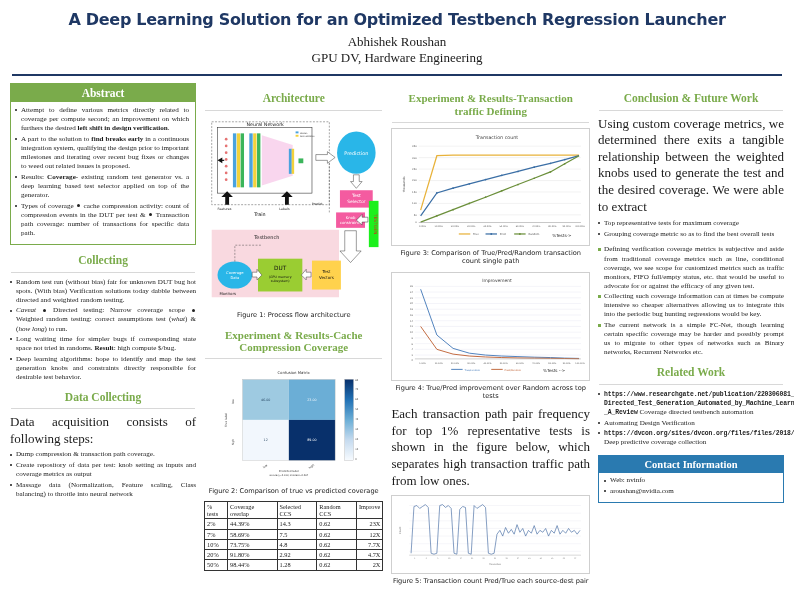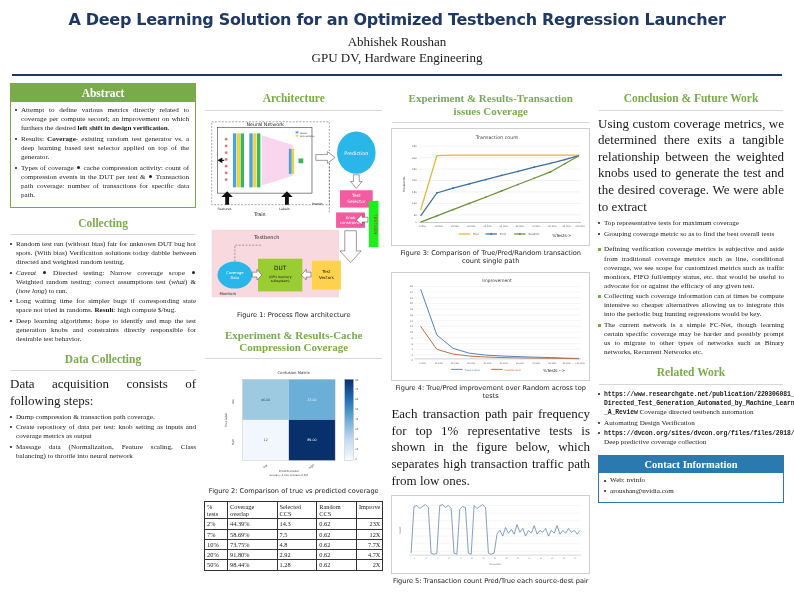--- a/index.html
+++ b/index.html
@@ -106,20 +106,21 @@
 
   <div class="cols">
 
     <div class="col col1">
 
       <div class="greenbox">
         <div class="bhead">Abstract</div>
         <div class="bbody">
           <ul class="bul">
             <li>Attempt to define various metrics directly related to coverage per compute second; an improvement on which furthers the desired <b>left shift in design verification</b>.</li>
+            <li>A part to the solution to <b>find breaks early</b> in a continuous integration system, qualifying the design prior to important milestones and iterating over recent bug fixes or changes to weed out related issues is proposed.</li>
             <li>Results: <b>Coverage</b>- existing random test generator vs. a deep learning based test selector applied on top of the generator.</li>
             <li>Types of coverage <span class="dotb"></span> cache compression activity: count of compression events in the DUT per test &amp; <span class="dotb"></span> Transaction path coverage: number of transactions for specific data path.</li>
           </ul>
         </div>
       </div>
 
       <div class="sechead">Collecting</div>
       <div class="sechead-rule"></div>
       <ul class="bul">
         <li>Random test run (without bias) fair for unknown DUT bug hot spots. (With bias) Verification solutions today dabble between directed and weighted random testing.</li>
@@ -335,21 +336,21 @@
           </tr>
         </tbody>
       </table>
 
     </div>
 
     <div class="col col3">
 
       <div class="sechead narrow">
         <span>Experiment &amp; Results-Transaction</span><br>
-        <span>issues Coverage</span>
+        <span>traffic Defining</span>
       </div>
       <div class="sechead-rule"></div>
 
       <div class="figbox">
         <svg width="100%" viewBox="0 0 206 118" xmlns="http://www.w3.org/2000/svg">
           <rect x="0" y="0" width="206" height="118" fill="#fff"></rect>
           <text x="110" y="11" font-size="5" fill="#444" text-anchor="middle" font-family="DejaVu Sans, sans-serif">Transaction count</text>
           <text x="14" y="58" font-size="3.2" fill="#444" text-anchor="middle" transform="rotate(-90 14 58)" font-family="DejaVu Sans, sans-serif">thousands</text>
           <g stroke="#ddd" stroke-width="0.4">
             <line x1="28" y1="18" x2="198" y2="18"></line>

